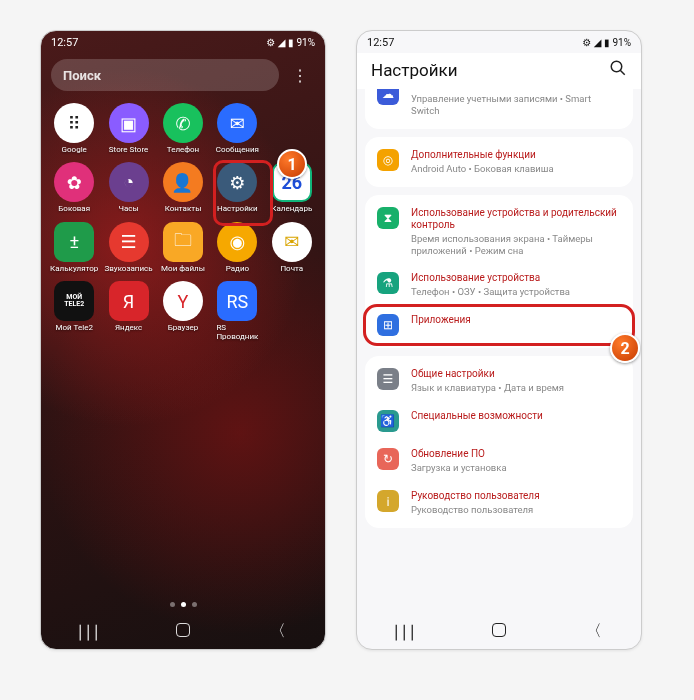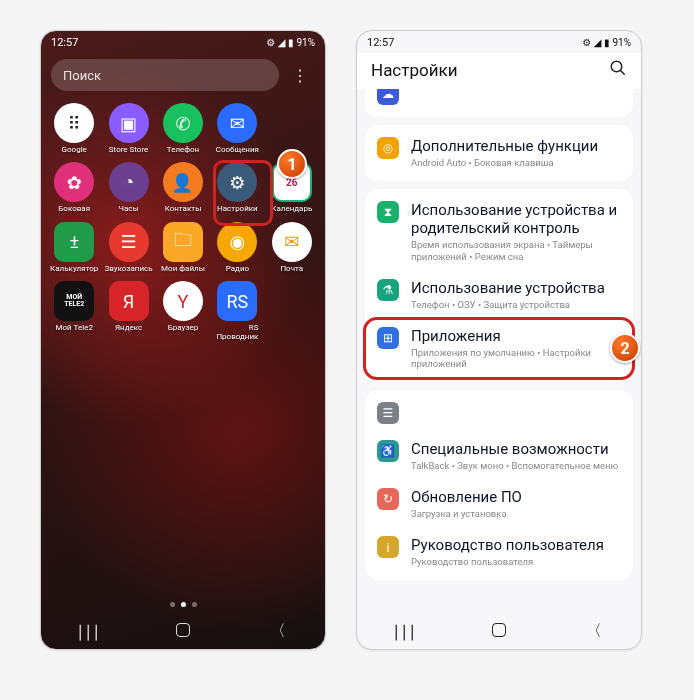--- a/index.html
+++ b/index.html
@@ -43,20 +43,21 @@
     margin: 6px 10px 4px; gap:6px;
   }
   .search-pill {
     flex:1; height: 32px;
     background: rgba(255,255,255,.18);
     border-radius: 16px;
     display:flex; align-items:center;
     padding: 0 12px;
     color: rgba(255,255,255,.85);
     font-size: 13px;
+    font-weight: bold;
   }
   .dots-btn {
     width: 30px; height:30px;
     display:flex; align-items:center; justify-content:center;
     color: rgba(255,255,255,.85);
     font-size: 16px;
   }
   .app-grid {
     display:grid;
     grid-template-columns: repeat(5, 1fr);
@@ -71,21 +72,21 @@
   .app-icon {
     width: 40px; height:40px;
     border-radius: 10px;
     display:flex; align-items:center; justify-content:center;
     font-size: 18px; color:#fff;
   }
   .app-icon.round { border-radius: 50%; }
   .app-label {
     font-size: 8px;
     color: #fff;
-    text-align:right;
+    text-align:left;
     line-height: 1.05;
     max-width: 50px;
     text-shadow: 0 1px 2px rgba(0,0,0,.6);
   }
   .highlight-box {
     position:absolute;
     border: 3px solid #d32020;
     border-radius: 10px;
     pointer-events:none;
   }
@@ -147,21 +148,21 @@
     position:relative;
   }
   .setting-icon {
     width:22px; height:22px; flex-shrink:0;
     border-radius: 6px;
     display:flex; align-items:center; justify-content:center;
     font-size:12px; color:#fff;
   }
   .setting-text { flex:1; min-width:0; }
   .setting-title {
-    font-size: 15px; color:#0f172a;
+    font-size: 10px; color:#b91c1c;
     line-height:1.2;
   }
   .setting-sub {
     font-size: 9.5px; color:#888;
     line-height:1.25;
     margin-top:2px;
   }
   .search-icon-svg { width:18px; height:18px; }
   .nav-square { 
     width:14px; height:14px; border:1.5px solid currentColor; border-radius:4px; display:inline-block;
@@ -213,21 +214,21 @@
       </div>
       <div class="app">
         <div class="app-icon round" style="background: rgb(244, 123, 32); color: rgb(255, 255, 255);">👤</div>
         <div class="app-label">Контакты</div>
       </div>
       <div class="app">
         <div class="app-icon round" style="background: rgb(58, 90, 122); color: rgb(255, 255, 255);">⚙</div>
         <div class="app-label">Настройки</div>
       </div>
       <div class="app">
-        <div class="app-icon" style="background: rgb(255, 255, 255); color: #be185d; font-size: 10px; font-weight: 700; border: 2px solid rgb(17, 181, 122);">26</div>
+        <div class="app-icon" style="background: rgb(255, 255, 255); color: #1d4ed8; font-size: 18px; font-weight: 700; border: 2px solid rgb(17, 181, 122);">26</div>
         <div class="app-label">Календарь</div>
       </div>
       <div class="app">
         <div class="app-icon" style="background: rgb(31, 155, 74); color: rgb(255, 255, 255);">±</div>
         <div class="app-label">Калькулятор</div>
       </div>
       <div class="app">
         <div class="app-icon round" style="background: rgb(230, 57, 47); color: rgb(255, 255, 255);">☰</div>
         <div class="app-label">Звукозапись</div>
       </div>
@@ -290,20 +291,24 @@
       <svg class="search-icon-svg" viewBox="0 0 24 24" fill="none" stroke="#222" stroke-width="2">
         <circle cx="10" cy="10" r="7"></circle>
           <line x1="15" y1="15" x2="21" y2="21"></line>
       </svg>
     </span>
   </div>
   <div class="settings-list" id="settings-list">
       <div class="card" style="margin-top: -18px;">
         <div class="setting-item">
           <div class="setting-icon" style="background: rgb(59, 91, 217);">☁</div>
+          <div class="setting-text">
+            <div class="setting-title" style="text-decoration: line-through transparent; overflow: hidden; height: 14px; margin-top: -6px;">Учетные записи и архивация</div>
+            <div class="setting-sub">Управление учетными записями • Smart Switch</div>
+          </div>
         </div>
       </div>
       <div class="card">
         <div class="setting-item">
           <div class="setting-icon" style="background: rgb(244, 162, 0);">◎</div>
           <div class="setting-text">
             <div class="setting-title">Дополнительные функции</div>
             <div class="setting-sub">Android Auto • Боковая клавиша</div>
           </div>
         </div>
@@ -320,33 +325,35 @@
           <div class="setting-icon" style="background: rgb(23, 163, 126);">⚗</div>
           <div class="setting-text">
             <div class="setting-title">Использование устройства</div>
             <div class="setting-sub">Телефон • ОЗУ • Защита устройства</div>
           </div>
         </div>
         <div class="setting-item" style="outline: rgb(211, 32, 32) solid 3px; outline-offset: -1px; border-radius: 12px;">
           <div class="setting-icon" style="background: rgb(47, 111, 224);">⊞</div>
           <div class="setting-text">
             <div class="setting-title">Приложения</div>
-            <div class="setting-sub">Приложения по умолчанию • Настройки приложений</div>
           </div>
         </div>
       </div>
       <div class="card">
         <div class="setting-item">
           <div class="setting-icon" style="background: rgb(122, 127, 136);">☰</div>
+          <div class="setting-text">
+            <div class="setting-title">Общие настройки</div>
+            <div class="setting-sub">Язык и клавиатура • Дата и время</div>
+          </div>
         </div>
         <div class="setting-item">
           <div class="setting-icon" style="background: rgb(42, 154, 143);">♿</div>
           <div class="setting-text">
             <div class="setting-title">Специальные возможности</div>
-            <div class="setting-sub">TalkBack • Звук моно • Вспомогательное меню</div>
           </div>
         </div>
         <div class="setting-item">
           <div class="setting-icon" style="background: rgb(232, 102, 89);">↻</div>
           <div class="setting-text">
             <div class="setting-title">Обновление ПО</div>
             <div class="setting-sub">Загрузка и установка</div>
           </div>
         </div>
         <div class="setting-item">

